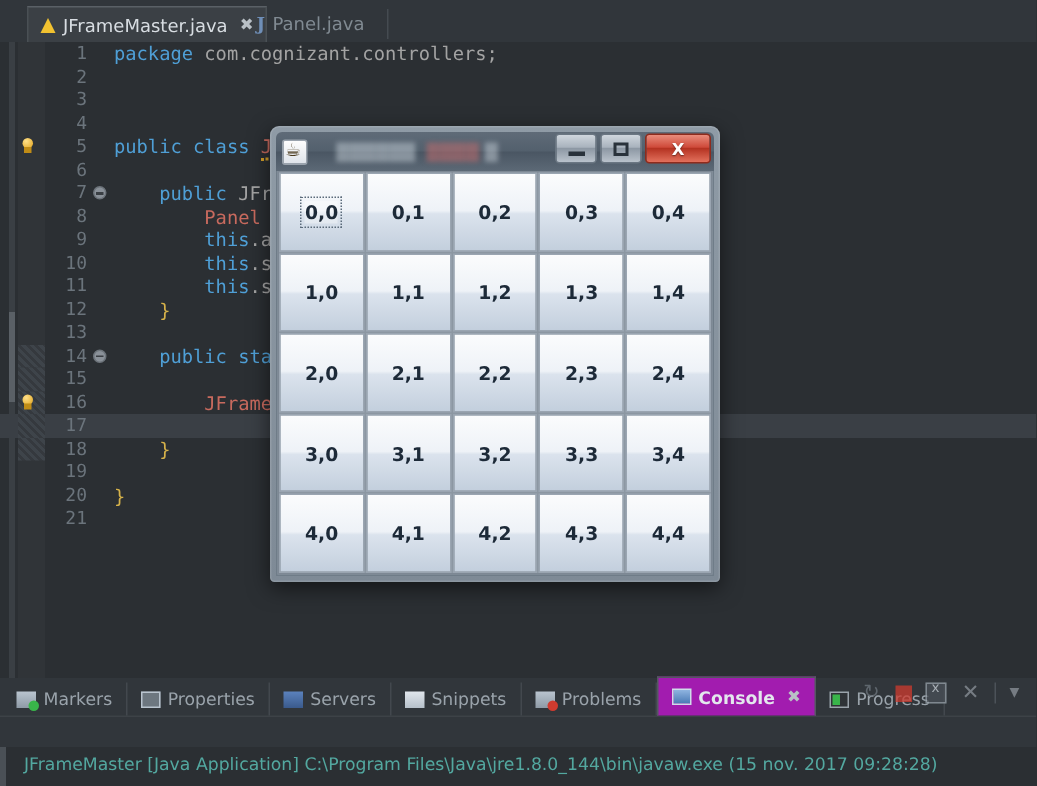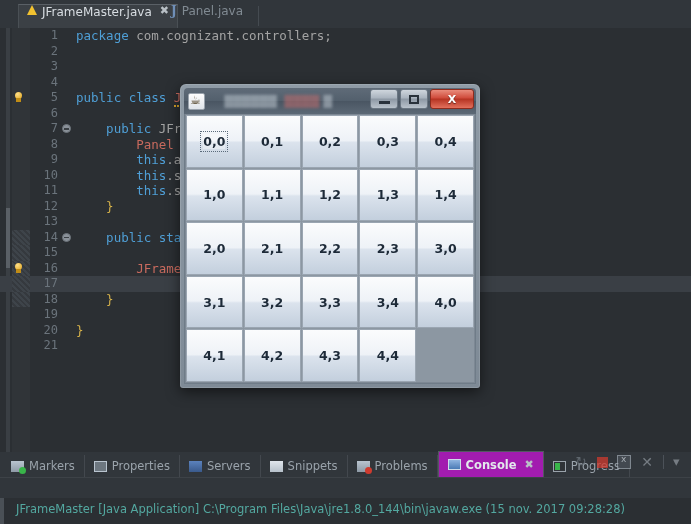--- a/index.html
+++ b/index.html
@@ -11,21 +11,21 @@
   }
   #root { position: relative; width: 691px; height: 524px; background: #31363b; }
 
   
   .tabbar {
     position: absolute; left: 0; top: 0; width: 691px; height: 28px;
     background: #31363b;
   }
   .tab {
     position: absolute; top: 4px; height: 24px;
-    display: flex; gap: 5px;
+    display: flex; align-items: center; gap: 5px;
     padding: 0 8px;
     font-size: 12px;
   }
   .tab.active {
     left: 18px;
     background: #3b4045;
     border-top: 1px solid #5a6066;
     border-left: 1px solid #4a5055;
     border-right: 1px solid #4a5055;
     color: #d8dde2;
@@ -366,20 +366,23 @@
           <div class="cell">
             <span class="lbl">2,1</span>
           </div>
           <div class="cell">
             <span class="lbl">2,2</span>
           </div>
           <div class="cell">
             <span class="lbl">2,3</span>
           </div>
           <div class="cell">
+            <span class="lbl">2,4</span>
+          </div>
+          <div class="cell">
             <span class="lbl">3,0</span>
           </div>
           <div class="cell">
             <span class="lbl">3,1</span>
           </div>
           <div class="cell">
             <span class="lbl">3,2</span>
           </div>
           <div class="cell">
             <span class="lbl">3,3</span>

